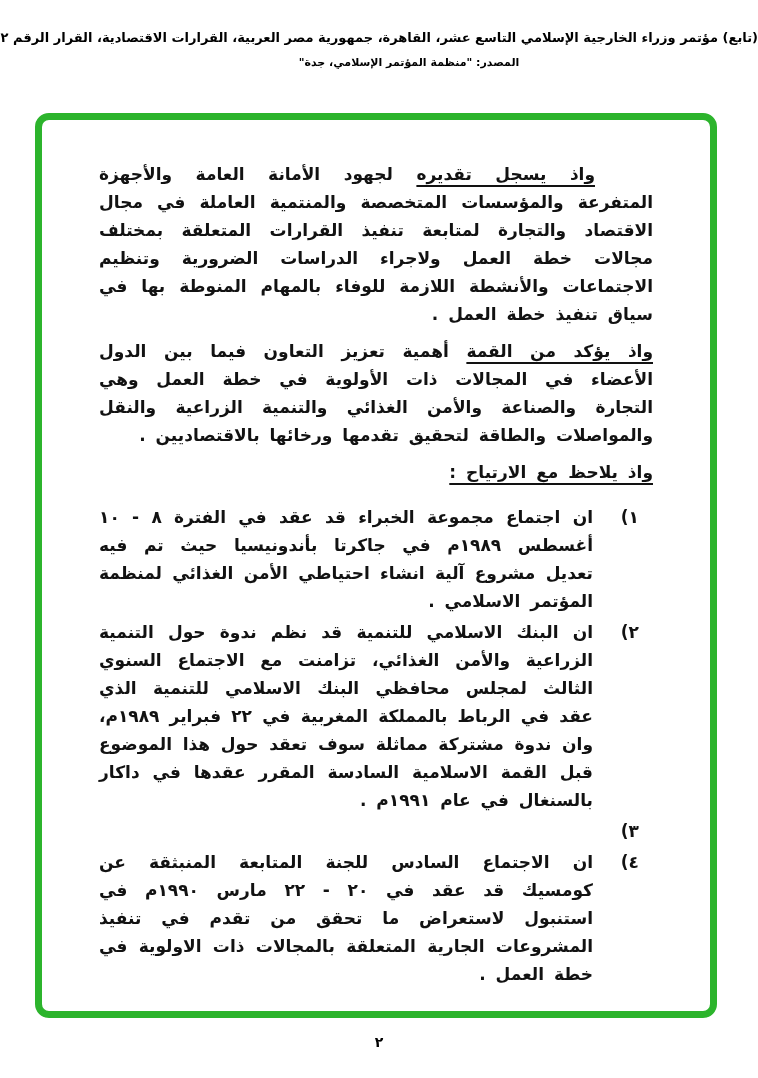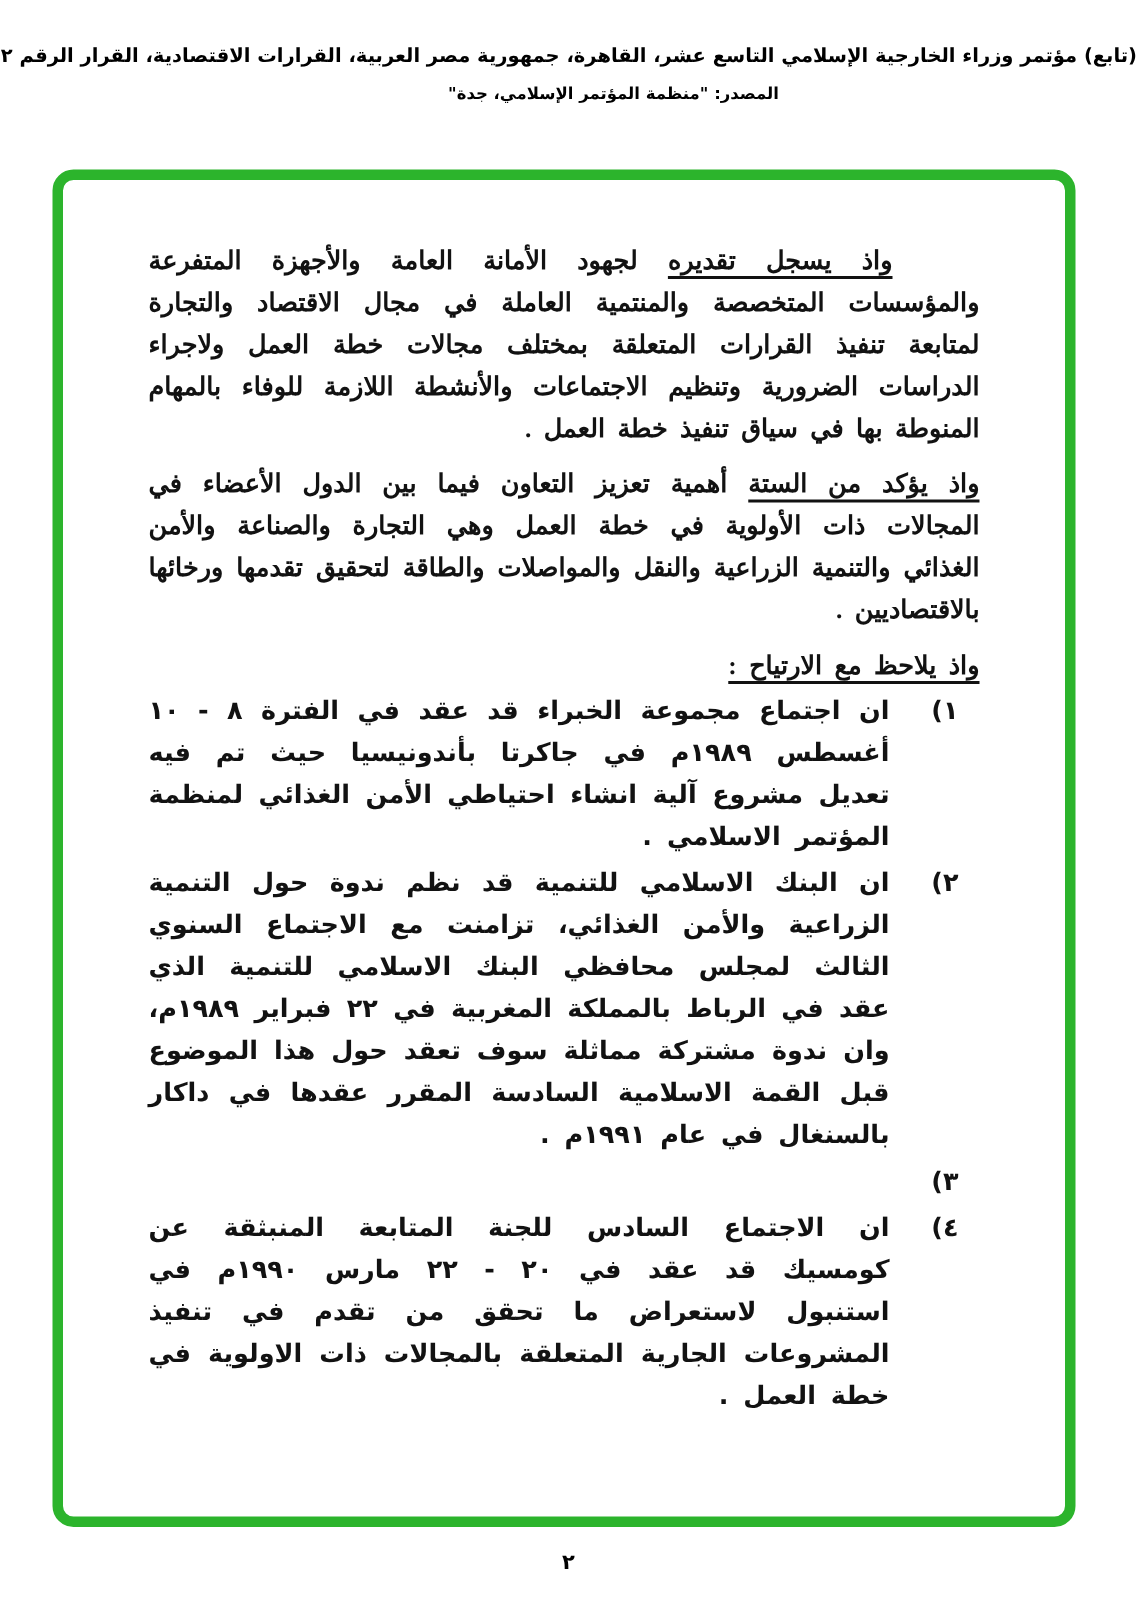--- a/index.html
+++ b/index.html
@@ -63,33 +63,32 @@
     font-size: 17px;
     font-weight: bold;
     line-height: 28px;
     word-spacing: 4px;
     color: #121212;
     overflow: hidden;
   }
 
   .para {
     margin: 0 0 9px 0;
-    font-family: Liberation Serif, serif;
   }
   .para.indented {
     text-indent: 58px; 
   }
   .lead-underline {
     text-decoration: underline;
     text-underline-offset: 5px;
     text-decoration-thickness: 1.5px;
   }
 
   .section-heading {
-    margin: 0 0 2px 0;
+    margin: 0 0 17px 0;
   }
 
   .item {
     display: flex;
     margin: 0 0 3px 0;
   }
   .item-marker {
     flex: 0 0 60px;
     box-sizing: border-box;
     padding-right: 14px;
@@ -125,21 +124,21 @@
   <div class="header">
     <div class="header-line1">(تابع) مؤتمر وزراء الخارجية الإسلامي التاسع عشر، القاهرة، جمهورية مصر العربية، القرارات الاقتصادية، القرار الرقم ١٩/١٢-أق</div>
     <div class="header-line2">المصدر:  "منظمة المؤتمر الإسلامي، جدة"</div>
   </div>
 
   <div class="doc-frame">
     <div class="doc-content" dir="rtl">
 
       <p class="para indented"><span class="lead-underline">واذ يسجل تقديره</span><span> لجهود الأمانة العامة والأجهزة المتفرعة والمؤسسات المتخصصة والمنتمية العاملة في مجال الاقتصاد والتجارة لمتابعة تنفيذ القرارات المتعلقة بمختلف مجالات خطة العمل ولاجراء الدراسات الضرورية وتنظيم الاجتماعات والأنشطة اللازمة للوفاء بالمهام المنوطة بها في سياق تنفيذ خطة العمل .</span></p>
 
-      <p class="para"><span class="lead-underline">واذ يؤكد من الستة</span><span> أهمية تعزيز التعاون فيما بين الدول الأعضاء في المجالات ذات الأولوية في خطة العمل وهي التجارة والصناعة والأمن الغذائي والتنمية الزراعية والنقل والمواصلات والطاقة لتحقيق تقدمها ورخائها بالاقتصاديين .</span></p>
+      <p class="para"><span class="lead-underline">واذ يؤكد من القمة</span><span> أهمية تعزيز التعاون فيما بين الدول الأعضاء في المجالات ذات الأولوية في خطة العمل وهي التجارة والصناعة والأمن الغذائي والتنمية الزراعية والنقل والمواصلات والطاقة لتحقيق تقدمها ورخائها بالاقتصاديين .</span></p>
 
       <p class="para section-heading"><span class="lead-underline">واذ يلاحظ مع الارتياح :</span></p>
 
       <div class="item">
         <div class="item-marker"><span class="marker-glyph">(١</span></div>
         <div class="item-text">ان اجتماع مجموعة الخبراء قد عقد في الفترة ٨ - ١٠ أغسطس ١٩٨٩م في جاكرتا بأندونيسيا حيث تم فيه تعديل مشروع آلية انشاء احتياطي الأمن الغذائي لمنظمة المؤتمر الاسلامي .</div>
       </div>
 
       <div class="item">
         <div class="item-marker"><span class="marker-glyph">(٢</span></div>

